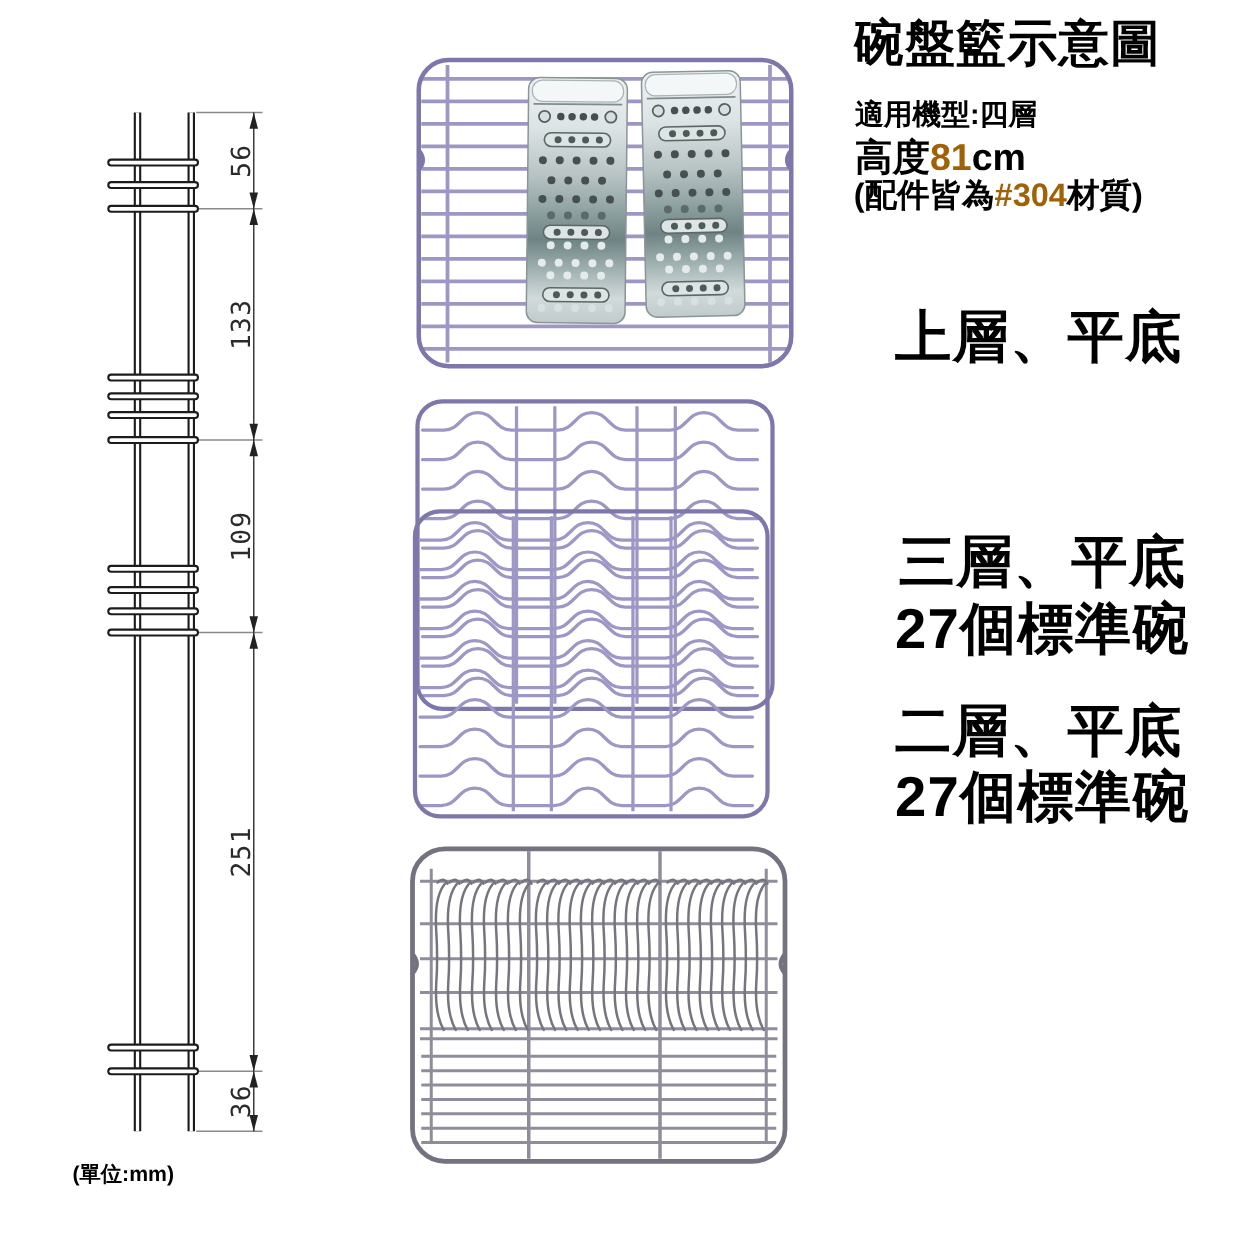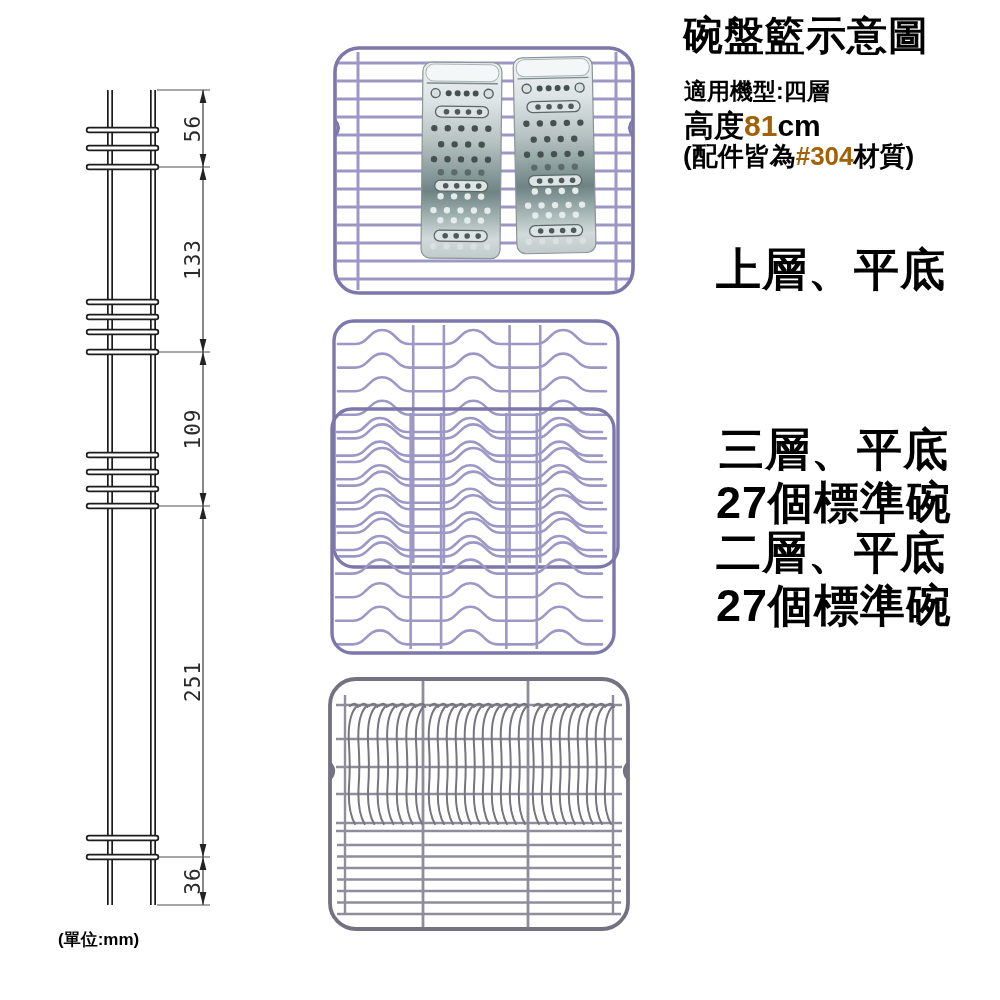--- a/index.html
+++ b/index.html
@@ -9,21 +9,21 @@
   }
   .abs{position:absolute;}
   .red{color:#a16207;}
   .main-title{left:683px;top:14px;font-size:40px;line-height:1.05;font-weight:900;letter-spacing:1px;white-space:nowrap;}
   .model-line{left:684px;top:76px;font-size:23px;font-weight:700;white-space:nowrap;}
   .height-line{left:684px;top:106px;font-size:30px;font-weight:700;white-space:nowrap;}
   .material-line{left:683px;top:139px;font-size:26px;font-weight:700;white-space:nowrap;}
   .section-label{font-size:45px;font-weight:700;line-height:53px;letter-spacing:1px;white-space:nowrap;left:688px;margin-left:28px;}
   #label-top{top:243px;}
   #label-third{top:423px;text-align:center;}
-  #label-second{top:526px;}
+  #label-second{top:558px;}
   #label-bottom{top:738px;}
   .unit-label{left:58px;top:928px;font-size:17px;font-weight:700;white-space:nowrap;}
   svg{display:block;}
   .dim-text{font-family:"DejaVu Sans Mono","Liberation Mono",monospace;font-size:21px;fill:#2a2a2a;letter-spacing:1px;}
 </style>
 </head>
 <body>
 
 <div class="abs main-title">碗盤籃示意圖</div>
 <div class="abs model-line">適用機型:四層</div>

